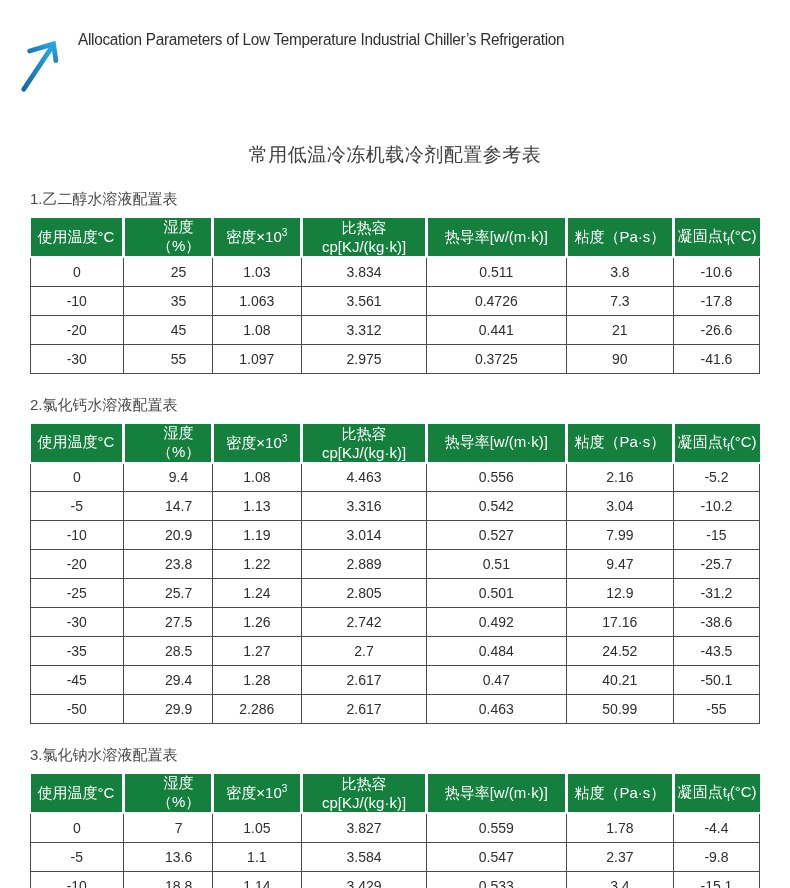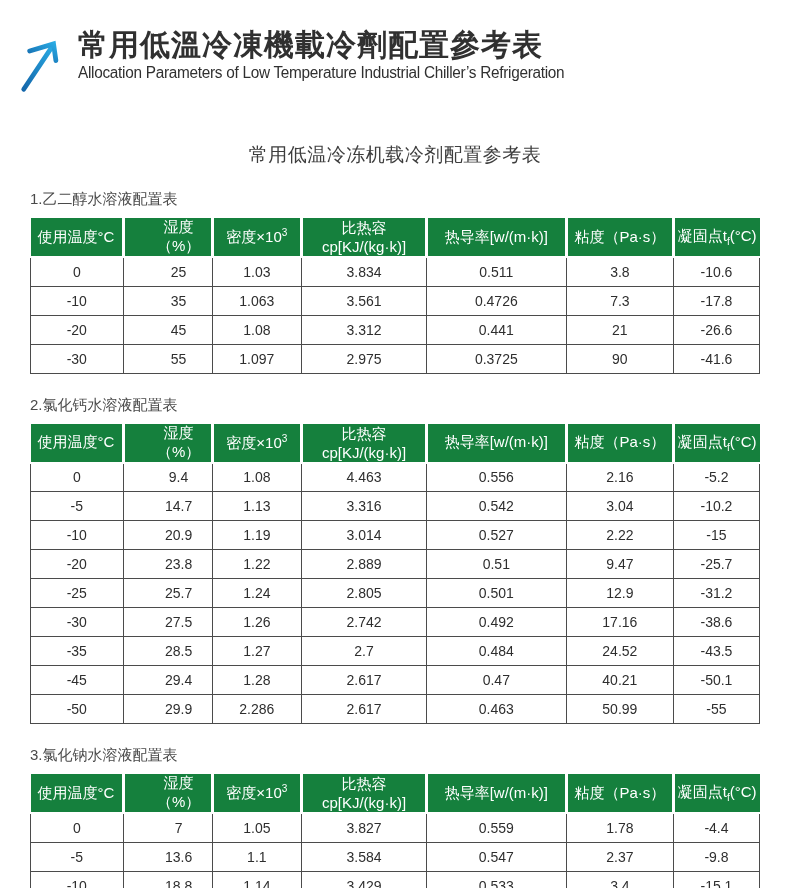--- a/index.html
+++ b/index.html
@@ -100,21 +100,20 @@
       <defs>
         <linearGradient id="lg" x1="0" y1="1" x2="1" y2="0">
           <stop offset="0" stop-color="#1467ab"></stop>
           <stop offset="1" stop-color="#29aae3"></stop>
         </linearGradient>
       </defs>
       <polyline points="4,48 28,12" stroke="url(#lg)" stroke-width="4" stroke-linecap="round"></polyline>
       <polyline points="9,16 29,10 31,24" stroke="url(#lg)" stroke-width="4" stroke-linecap="round" stroke-linejoin="miter" fill="none"></polyline>
     </svg>
     <div class="header-text">
-      <h1 class="doc-title">常用低溫冷凍機載冷劑配置參考表</h1>
       <p class="doc-subtitle">Allocation Parameters of Low Temperature Industrial Chiller’s Refrigeration</p>
     </div>
   </header>
 
   <h2 class="page-title">常用低温冷冻机载冷剂配置参考表</h2>
 
   <section class="table-section first">
     <div class="section-label">1.乙二醇水溶液配置表</div>
     <table>
       <thead>
@@ -201,21 +200,21 @@
             <td>0.542</td>
             <td>3.04</td>
             <td>-10.2</td>
           </tr>
           <tr>
             <td>-10</td>
             <td>20.9</td>
             <td>1.19</td>
             <td>3.014</td>
             <td>0.527</td>
-            <td>2.22</td>
+            <td>7.99</td>
             <td>-15</td>
           </tr>
           <tr>
             <td>-20</td>
             <td>23.8</td>
             <td>1.22</td>
             <td>2.889</td>
             <td>0.51</td>
             <td>9.47</td>
             <td>-25.7</td>

